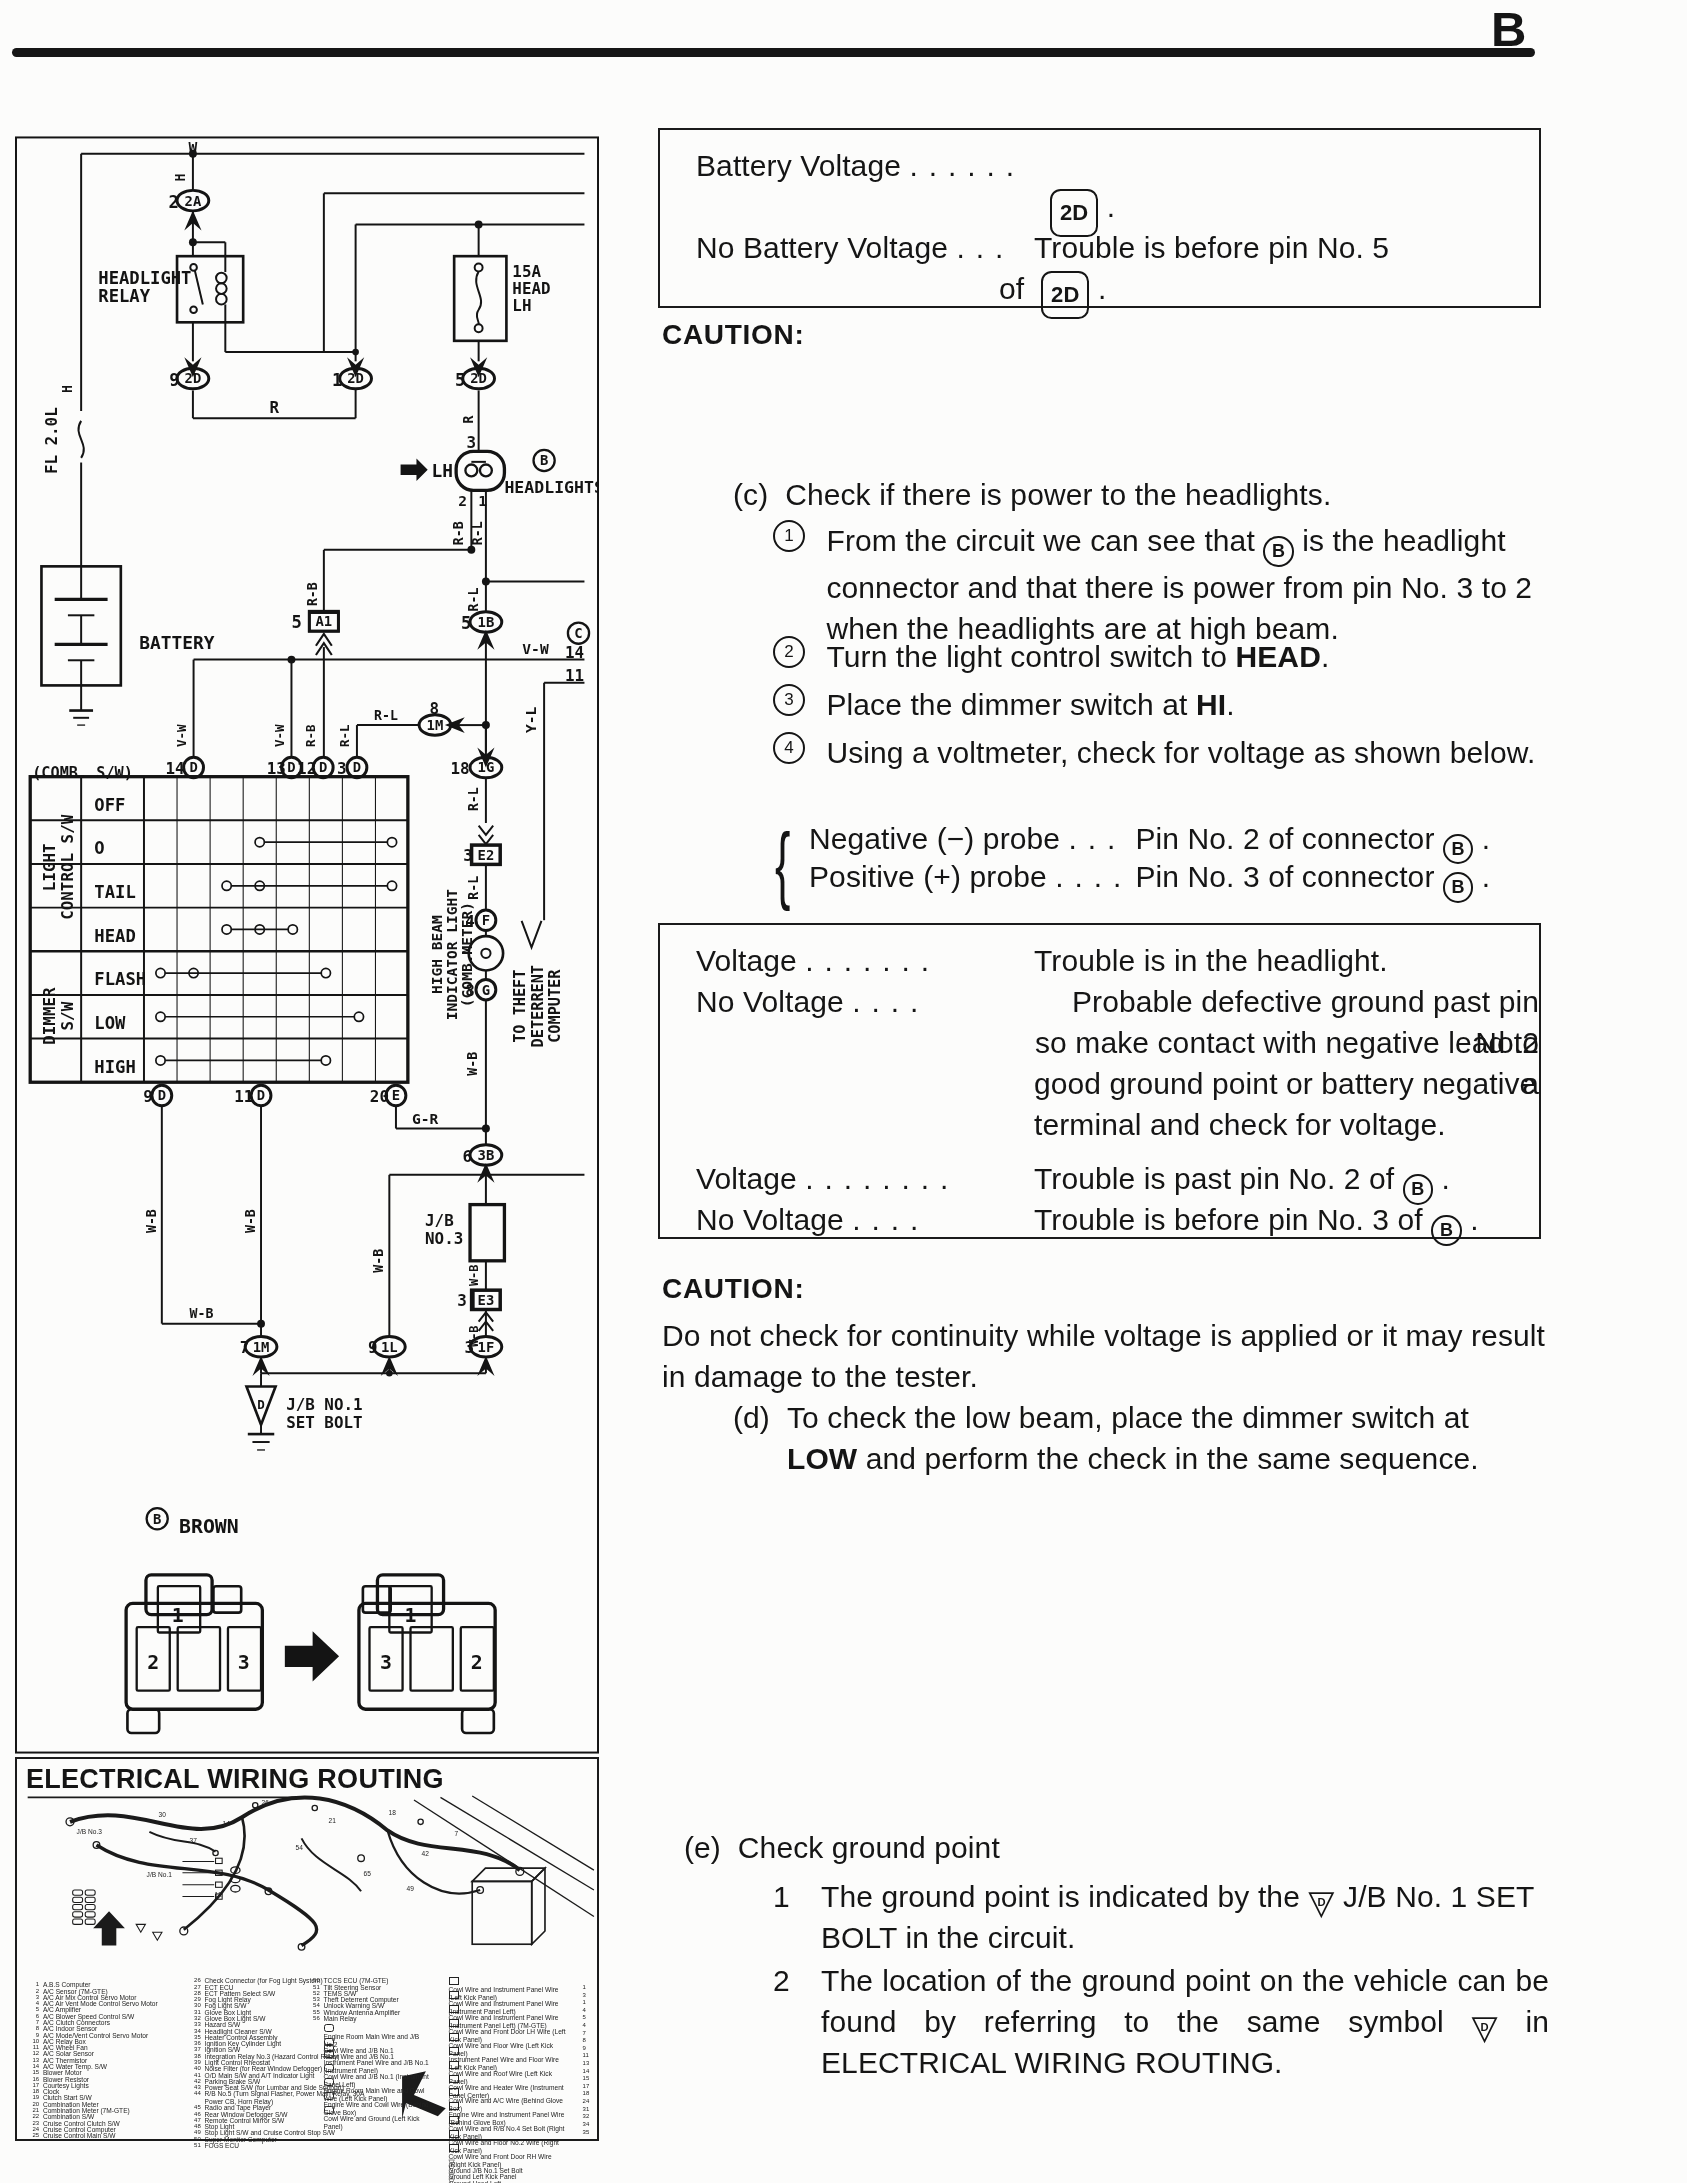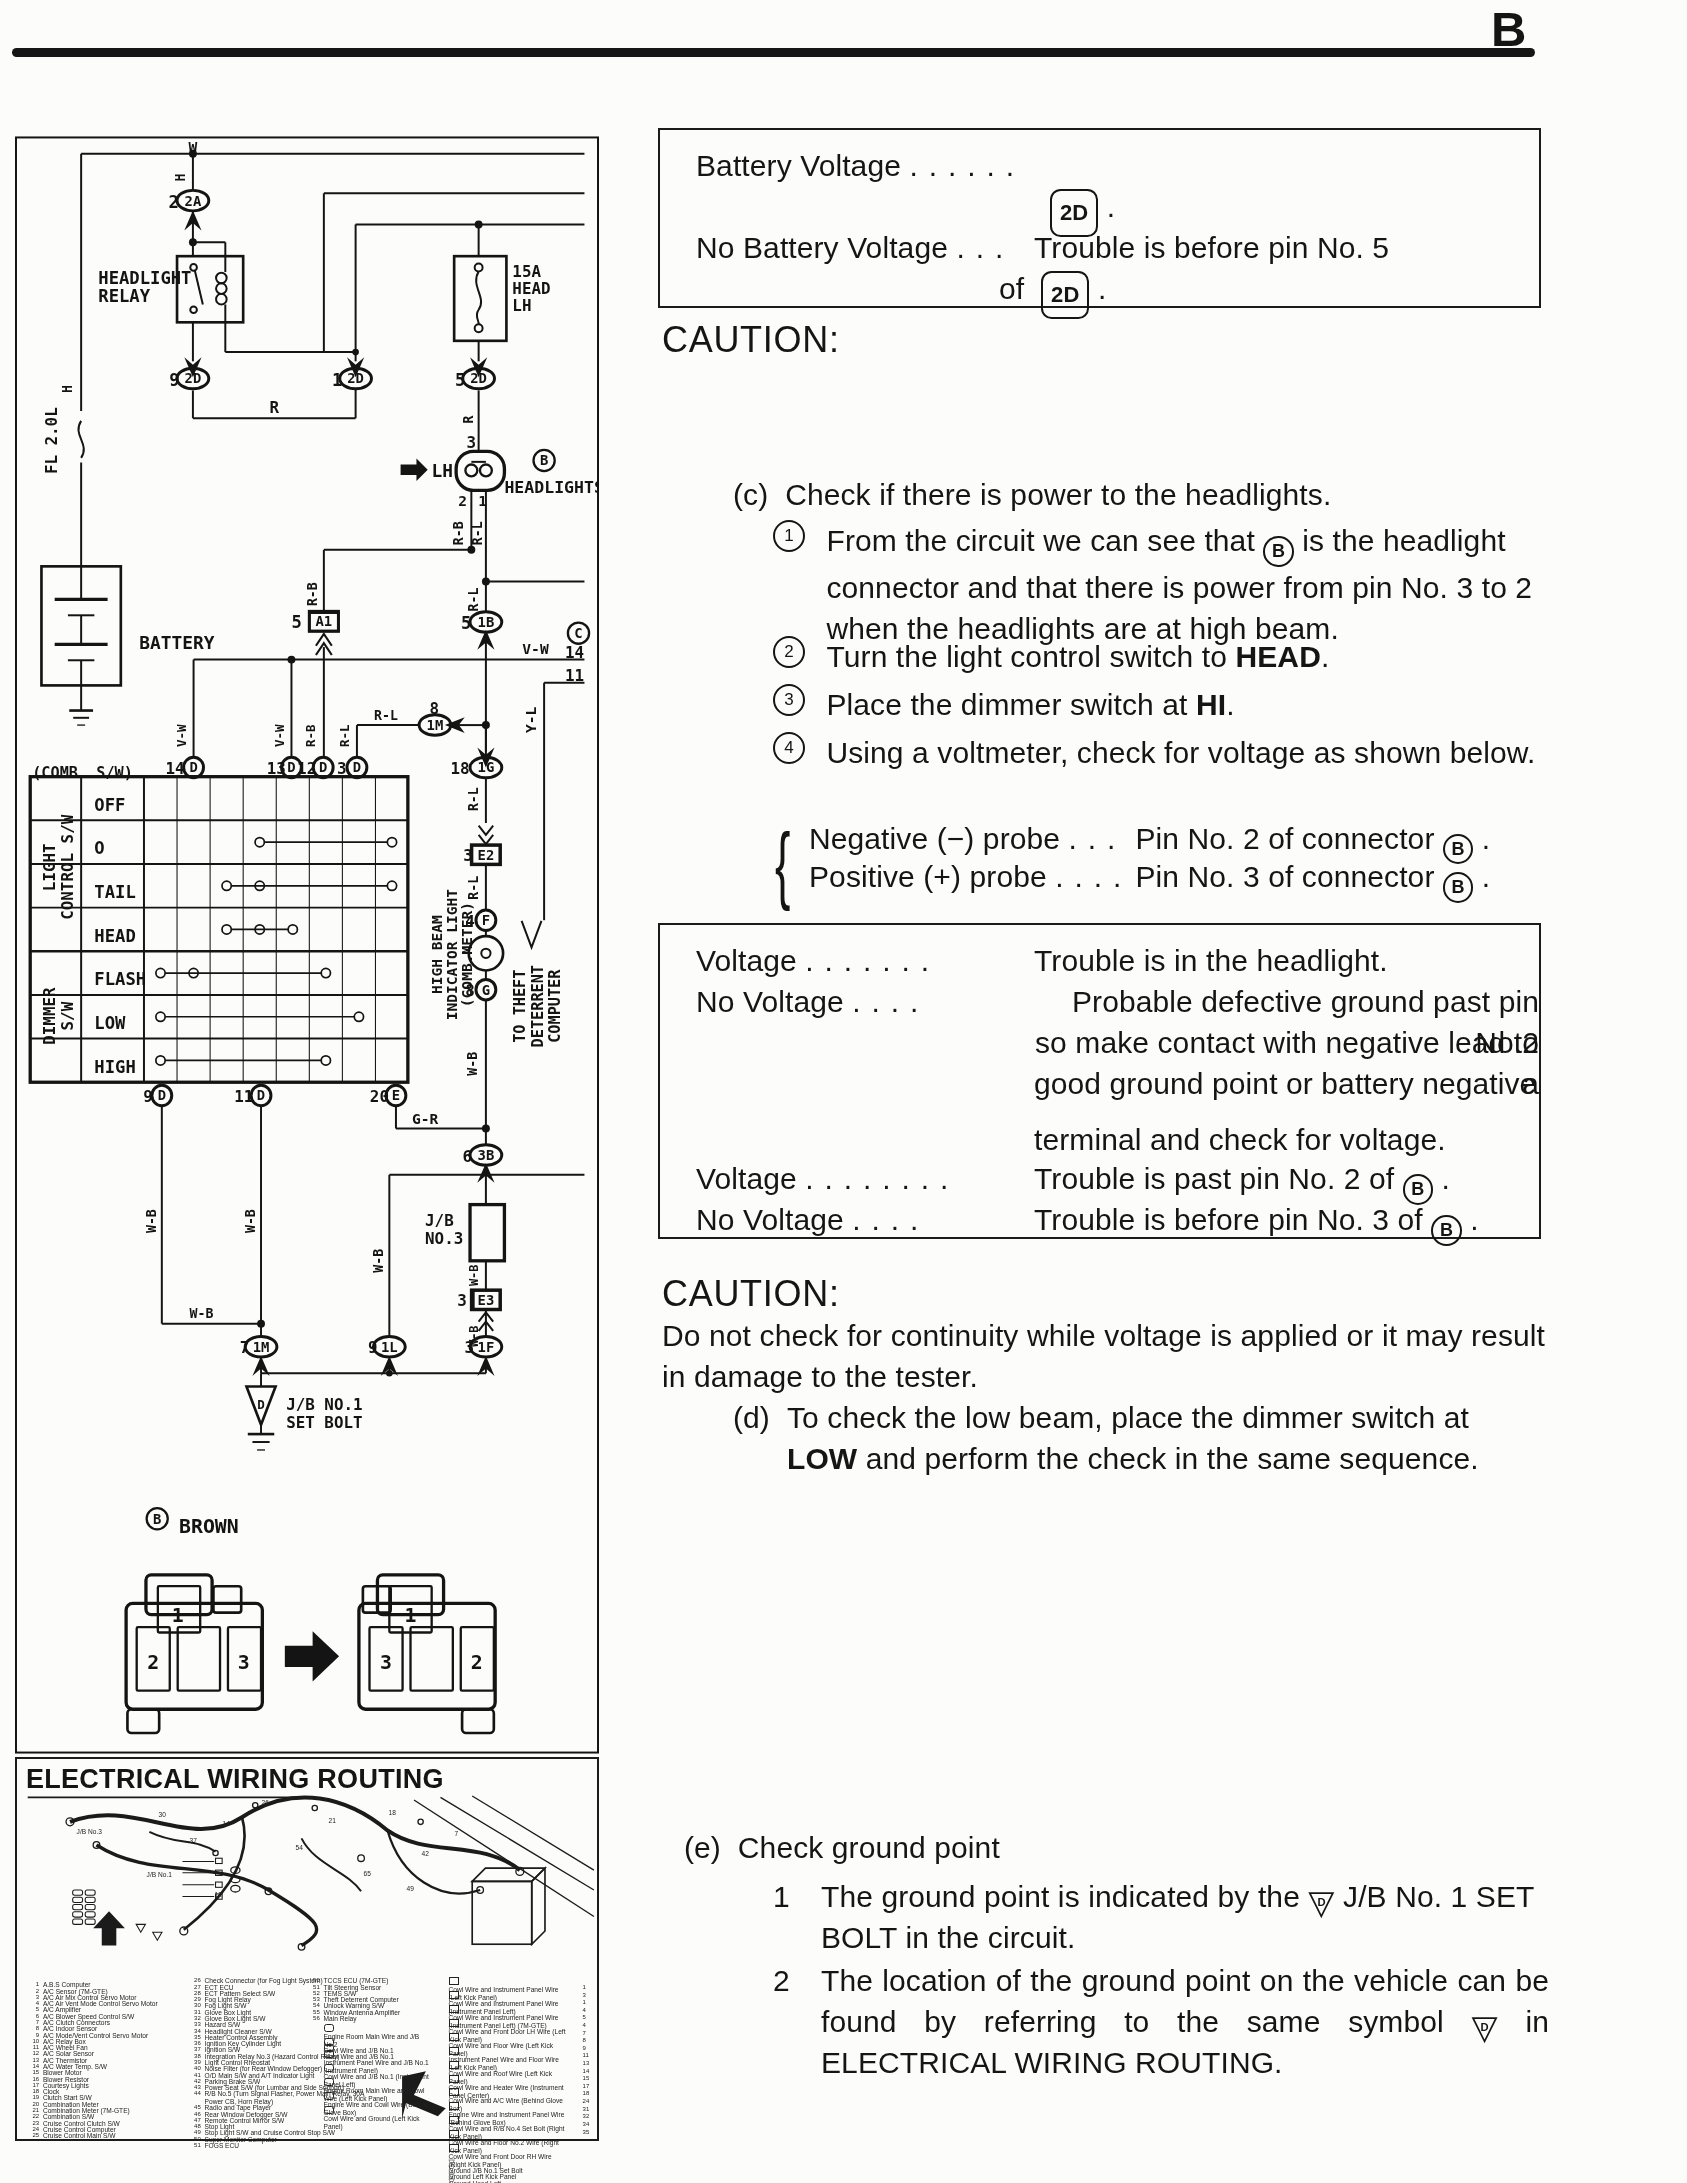--- a/index.html
+++ b/index.html
@@ -1,20 +1,20 @@
 <!DOCTYPE html>
 <html style="font-size:10.6px"><head>
 <meta charset="utf-8">
 <style>
   html,body{margin:0;padding:0;background:#e8e8e6;}
   #page{position:relative;width:1688px;height:2183px;background:#fcfcfb;color:#151515;
         font-family:"Liberation Sans",sans-serif;overflow:hidden;}
   .abs{position:absolute;}
   .bodytxt{font-size:30px;line-height:41px;letter-spacing:0.1px;}
-  .hdr{font-size:36px;font-weight:normal;letter-spacing:0.7px;}
+  .hdr{font-size:28px;font-weight:bold;letter-spacing:0.7px;}
   .box{border:2.6px solid #1b1b1b;text-align:right;}
   .dots{letter-spacing:1.3px;}
   .cnum{display:inline-flex;align-items:center;justify-content:center;width:28px;height:28px;
         border:2px solid #151515;border-radius:50%;font-size:17px;vertical-align:-6px;}
   .cb{display:inline-flex;align-items:center;justify-content:center;width:26.5px;height:26.5px;
       border:2px solid #151515;border-radius:50%;font-size:18px;font-weight:bold;vertical-align:-6px;}
   .cap{display:inline-block;border:2.6px solid #151515;border-radius:10.6px;padding:0.7px 8px 2px;
        font-size:22px;font-weight:bold;vertical-align:-2.6px;}
   .gsym{position:relative;display:inline-block;font-size:34px;line-height:26.5px;vertical-align:-6.6px;}
   .gsym i{position:absolute;left:50%;top:0.7px;transform:translateX(-50%);font-size:11.2px;font-style:normal;font-weight:bold;}
@@ -454,21 +454,21 @@
     </div>
   </div>
 
   <div class="abs box" style="left:658px;top:923px;width:879px;height:312px;">
     <div class="abs bodytxt" style="left:36px;top:14.6px;"><span>Voltage</span> <span class="dots">. . . . . . .</span></div>
     <div class="abs bodytxt" style="left:374px;top:14.6px;">Trouble is in the headlight.</div>
     <div class="abs bodytxt" style="left:36px;top:56px;"><span>No Voltage</span> <span class="dots">. . . .</span></div>
     <div class="abs bodytxt" style="left:374px;top:56px;">Probable defective ground past pin No.2</div>
     <div class="abs bodytxt" style="left:374px;top:97px;">so make contact with negative lead to a</div>
     <div class="abs bodytxt" style="left:374px;top:138px;">good ground point or battery negative</div>
-    <div class="abs bodytxt" style="left:374px;top:194px;">terminal and check for voltage.</div>
+    <div class="abs bodytxt" style="left:374px;top:179px;">terminal and check for voltage.</div>
     <div class="abs bodytxt" style="left:36px;top:233px;"><span>Voltage</span> <span class="dots">. . . . . . . .</span></div>
     <div class="abs bodytxt" style="left:374px;top:233px;"><span>Trouble is past pin No. 2 of</span> <span class="cb">B</span> <span>.</span></div>
     <div class="abs bodytxt" style="left:36px;top:274px;"><span>No Voltage</span> <span class="dots">. . . .</span></div>
     <div class="abs bodytxt" style="left:374px;top:274px;"><span>Trouble is before pin No. 3 of</span> <span class="cb">B</span> <span>.</span></div>
   </div>
 
   <div class="abs hdr" style="left:662px;top:1273px;">CAUTION:</div>
   <div class="abs bodytxt" style="left:662px;top:1315px;width:883px;text-align:justify;">Do not check for continuity while voltage is applied or it may result in damage to the tester.</div>
 
   <div class="abs" style="left:733px;top:1397px;">

